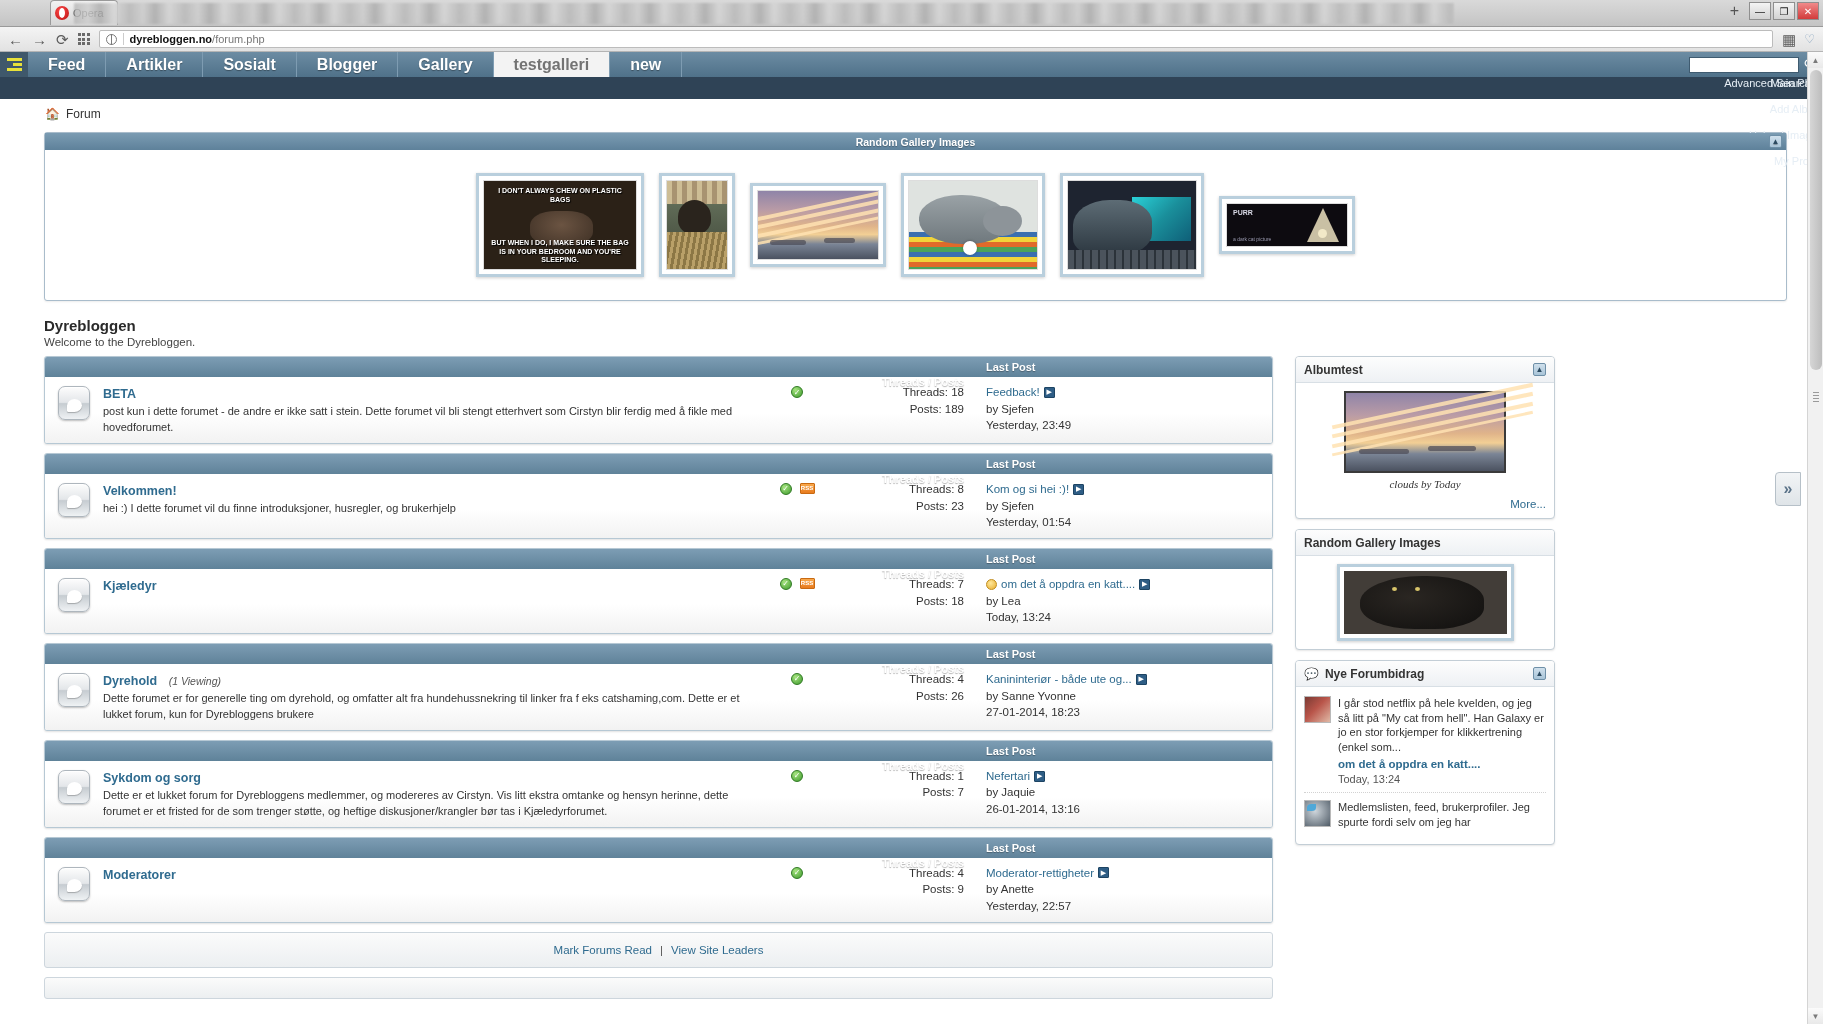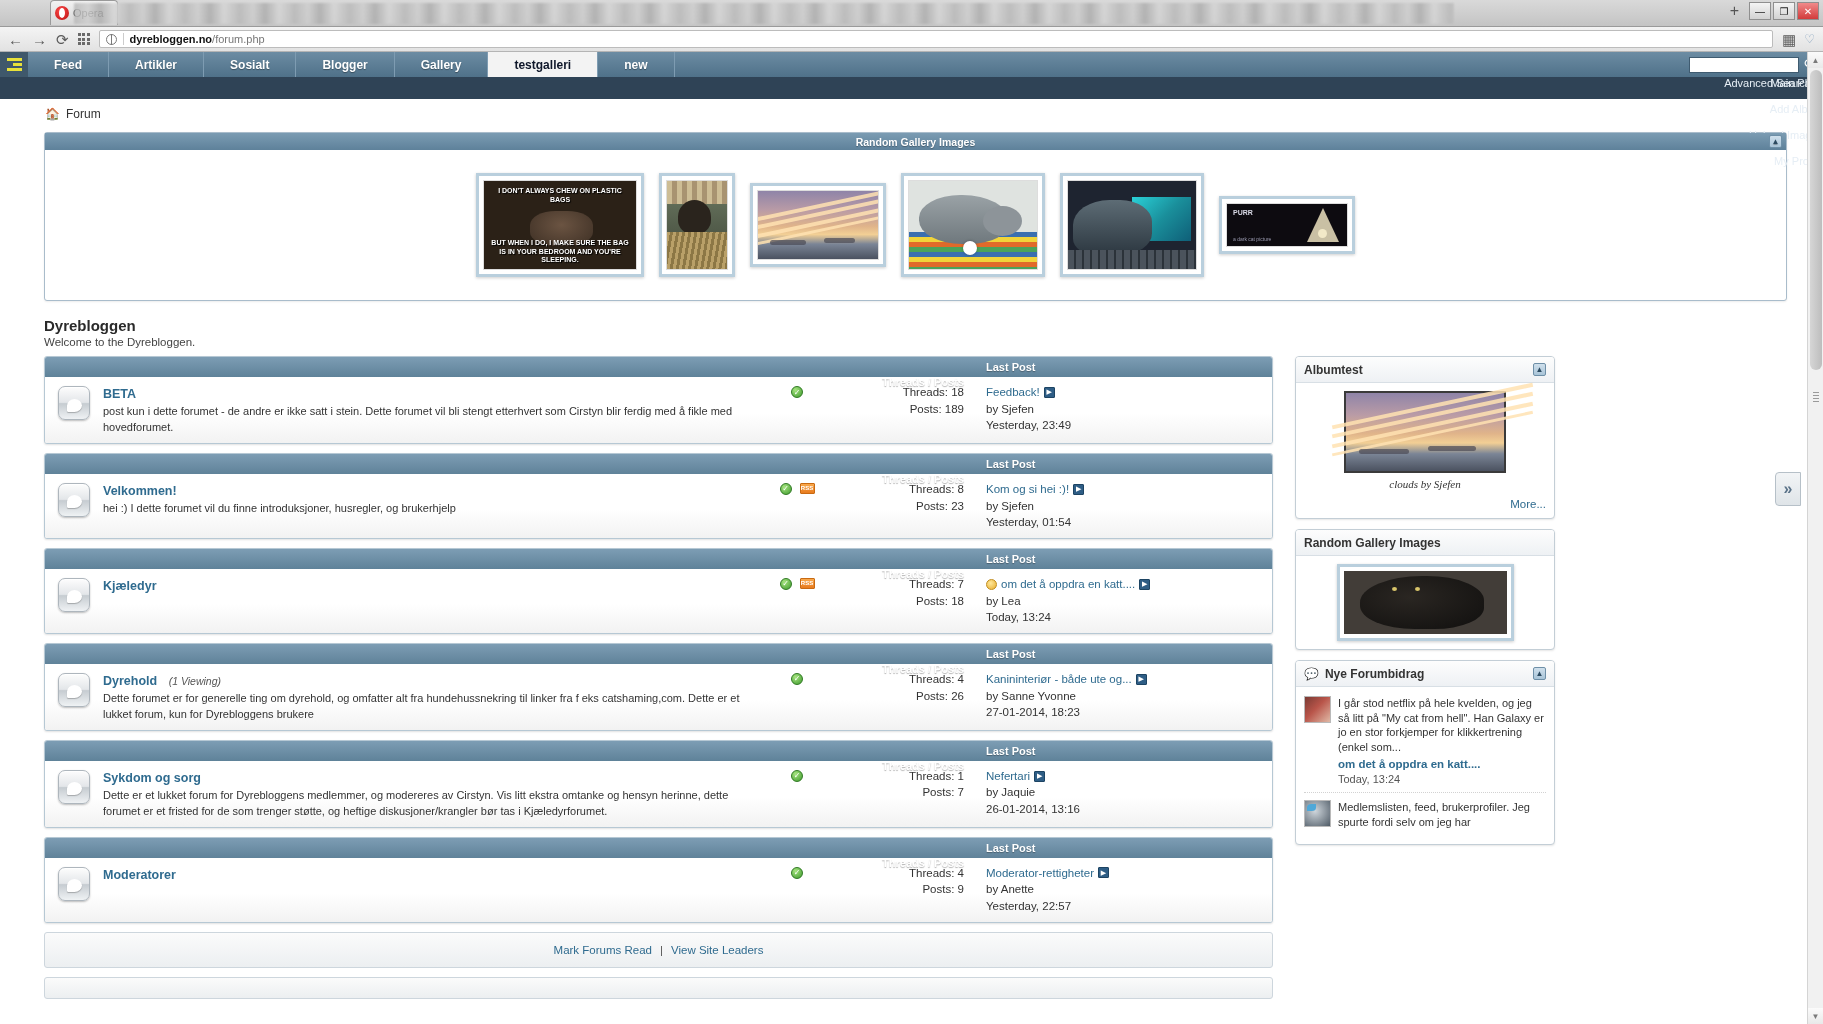--- a/index.html
+++ b/index.html
@@ -86,27 +86,27 @@
     height: 25px; background: linear-gradient(to bottom,#6c8ca3,#4f7189);
     display: flex; align-items: stretch; position: relative;
   }
   #site-logo {
     width: 28px; background: #3f586b; display:flex; align-items:center; justify-content:center;
   }
   #site-logo .bars { display:flex; flex-direction:column; gap:2px; }
   #site-logo .bars i { display:block; width:15px; height:3px; background:#e8e13a; }
   #site-logo .bars i.short { width:9px; align-self:flex-end; }
   .nav-tab {
-    padding: 0 26px; display: flex; align-items: center; justify-content: center;
-    color: #ffffff; font-size: 12px; font-weight: bold;
+    padding: 0 20px; display: flex; align-items: center; justify-content: center;
+    color: #ffffff; font-size: 16px; font-weight: bold;
     border-right: 1px solid #7e9cb2; cursor: pointer;
     text-shadow: 0 1px 1px rgba(0,0,0,.35);
   }
   .nav-tab.active {
-    background: #f3f3f3; color: #0f172a; text-shadow:none;
+    background: #f3f3f3; color: #737373; text-shadow:none;
   }
   #nav-search-wrap { margin-left:auto; display:flex; align-items:center; gap:4px; padding-right:10px; }
   #nav-search {
     width: 110px; height: 16px; background:#fff; border:1px solid #3f5b70;
   }
   #nav-search-btn { color:#fff; font-size:13px; }
 
   #site-subnav {
     height: 22px; background: #2f4356; display:flex; align-items:flex-end;
     padding-left: 28px; gap: 14px; position: relative; flex-direction: column;
@@ -736,21 +736,21 @@
               <div class="th-sunset" style="width:158px;height:78px;">
                 <div class="ray" style="top:14%"></div>
                   <div class="ray" style="top:26%"></div>
                 <div class="ray" style="top:38%"></div>
                   <div class="ray" style="top:50%;height:3px"></div>
                 <div class="cloud" style="left:8%;bottom:22%;width:32%"></div>
                 <div class="cloud" style="left:52%;bottom:26%;width:30%"></div>
               </div>
             </div>
           </div>
-          <div class="album-caption">clouds by Sjefen</div>
+          <div class="album-caption">clouds by Today</div>
           <div class="more-link">More...</div>
         </div>
       </div>
 
       <div class="side-panel">
         <div class="sp-head">
           <span>Random Gallery Images</span>
         </div>
         <div class="sp-body" style="display:flex;justify-content:center;">
           <div class="rg-frame">

